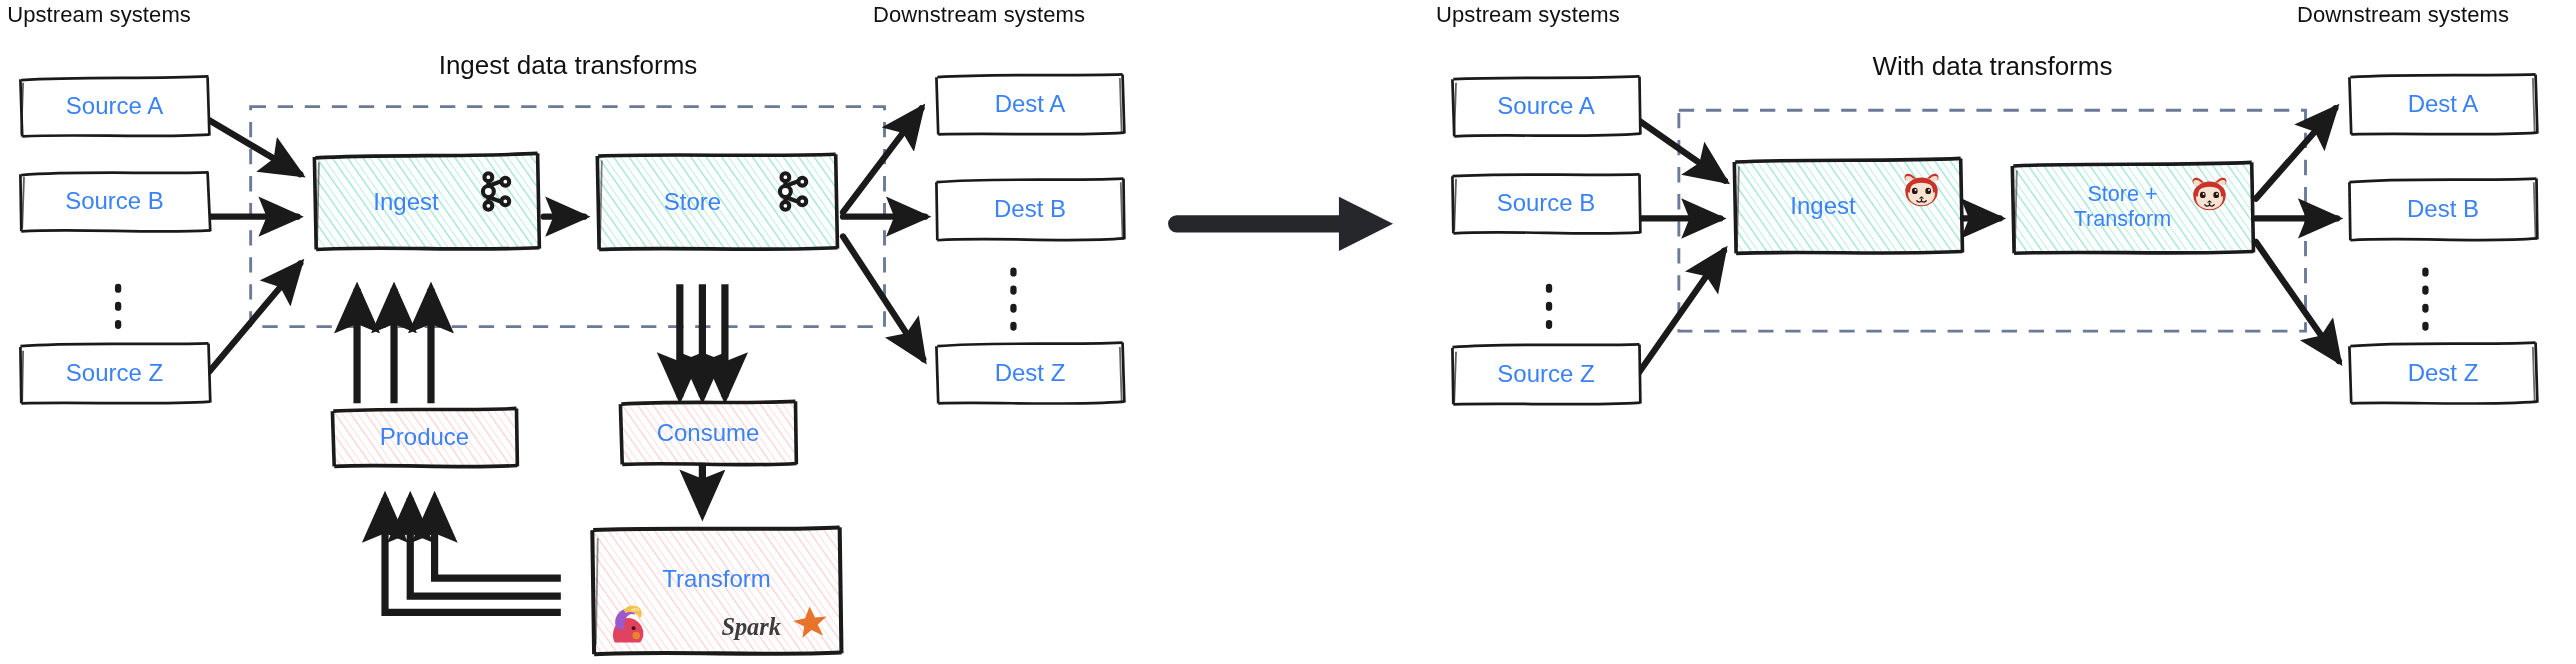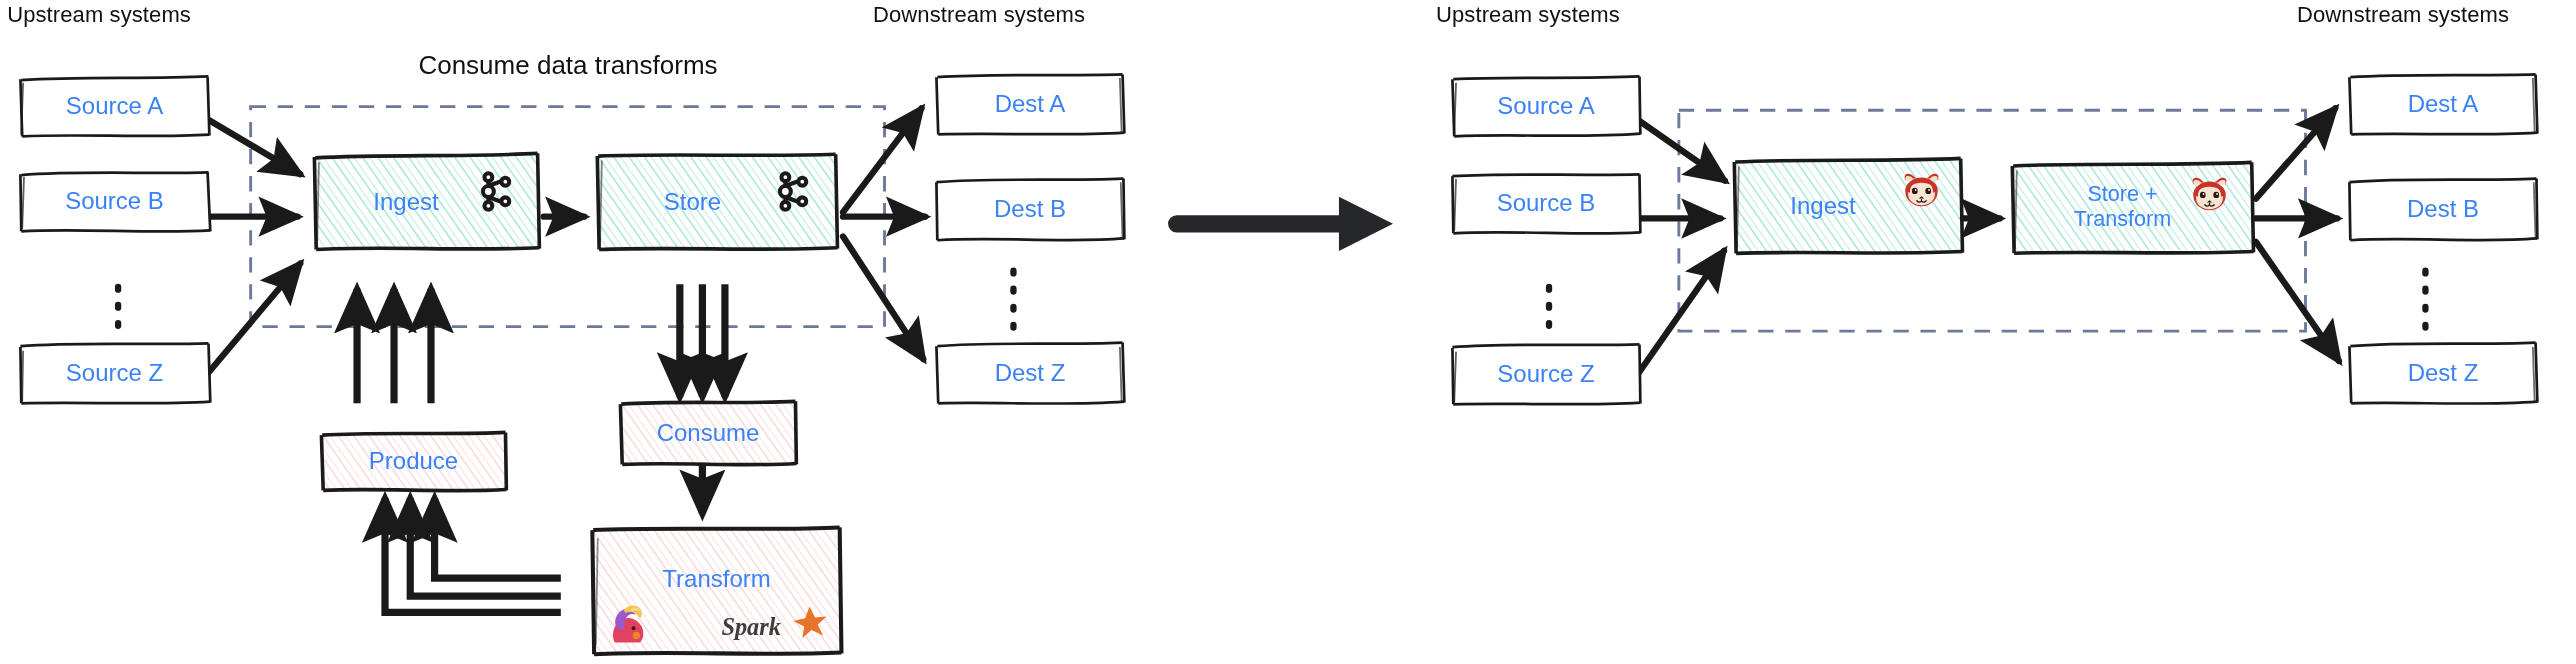--- a/index.html
+++ b/index.html
@@ -146,21 +146,21 @@
 
     <g>
       <line x1="1718" y1="318" x2="1718" y2="371" stroke="#1a1a1a" stroke-width="7" stroke-dasharray="3 17" stroke-linecap="round"></line>
     </g>
     <g>
       <line x1="2690" y1="300" x2="2690" y2="365" stroke="#1a1a1a" stroke-width="7" stroke-dasharray="3 17" stroke-linecap="round"></line>
     </g>
   </svg>
 
   <div class="hdr" style="left:7.2px;top:1.8px;">Upstream systems</div>
-  <div class="panel-title" style="left:248px;top:50px;width:640px;">Consume data transforms</div>
+  <div class="panel-title" style="left:248px;top:50px;width:640px;">Ingest data transforms</div>
   <div class="hdr" style="left:873px;top:1.8px;">Downstream systems</div>
 
   <div class="node plain" style="left:20px;top:76px;width:189px;height:60px;">
     <svg class="sk" viewBox="0 0 222 78" preserveAspectRatio="none">
       <path class="fillrect" d="M7,9 L214,6 L216,70 L8,72 Z" fill="#ffffff"></path>
       <path d="M7,10 C70,6 150,9 215,6" fill="none" stroke="#1a1a1a" stroke-width="3"></path>
       <path d="M214,7 L216,71" fill="none" stroke="#1a1a1a" stroke-width="3"></path>
       <path d="M216,70 C150,74 70,69 8,72" fill="none" stroke="#1a1a1a" stroke-width="3"></path>
       <path d="M8,72 L6,9" fill="none" stroke="#1a1a1a" stroke-width="3"></path>
       <path d="M9,13 L7,70" fill="none" stroke="#1a1a1a" stroke-width="2" opacity="0.7"></path>
@@ -241,21 +241,21 @@
           <circle cx="15" cy="9" r="4.4"></circle>
           <circle cx="15" cy="25" r="6.1"></circle>
           <circle cx="15" cy="41" r="4.4"></circle>
           <circle cx="34" cy="14" r="4.4"></circle>
           <circle cx="34" cy="36" r="4.4"></circle>
         </g>
       </svg>
     </span>
   </div>
 
-  <div class="node pink" style="left:321px;top:408px;width:185px;height:58px;margin-top:24px;">
+  <div class="node pink" style="left:332px;top:408px;width:185px;height:58px;">
     <svg class="sk" viewBox="0 0 217 76" preserveAspectRatio="none">
       <path d="M8,8 L209,6 L210,68 L9,70 Z" fill="url(#pinkHatch)"></path>
       <path d="M7,9 C70,5 150,9 210,6" fill="none" stroke="#1a1a1a" stroke-width="4"></path>
       <path d="M210,6 L211,70" fill="none" stroke="#1a1a1a" stroke-width="4"></path>
       <path d="M211,69 C150,73 70,67 8,70" fill="none" stroke="#1a1a1a" stroke-width="4"></path>
       <path d="M8,70 L6,9" fill="none" stroke="#1a1a1a" stroke-width="4"></path>
     </svg>
     <span class="lbl">Produce</span>
   </div>
 
@@ -330,20 +330,21 @@
       <path d="M7,9 C70,4 150,8 212,5" fill="none" stroke="#1a1a1a" stroke-width="3"></path>
       <path d="M212,5 L214,71" fill="none" stroke="#1a1a1a" stroke-width="3"></path>
       <path d="M214,70 C150,75 70,70 8,72" fill="none" stroke="#1a1a1a" stroke-width="3"></path>
       <path d="M8,72 L6,9" fill="none" stroke="#1a1a1a" stroke-width="3"></path>
       <path d="M209,10 L211,70" fill="none" stroke="#1a1a1a" stroke-width="2" opacity="0.65"></path>
     </svg>
     <span class="lbl">Dest Z</span>
   </div>
 
   <div class="hdr" style="left:1436px;top:1.8px;">Upstream systems</div>
+  <div class="panel-title" style="left:1677px;top:51px;width:631px;">With data transforms</div>
   <div class="hdr" style="left:2297px;top:1.8px;">Downstream systems</div>
 
   <div class="node plain" style="left:1452px;top:76px;width:188px;height:60px;">
     <svg class="sk" viewBox="0 0 220 78" preserveAspectRatio="none">
       <path class="fillrect" d="M8,8 L212,6 L213,70 L9,72 Z" fill="#ffffff"></path>
       <path d="M7,9 C70,6 150,9 213,6" fill="none" stroke="#1a1a1a" stroke-width="3"></path>
       <path d="M213,6 L214,70" fill="none" stroke="#1a1a1a" stroke-width="3"></path>
       <path d="M214,69 C150,74 70,69 8,72" fill="none" stroke="#1a1a1a" stroke-width="3"></path>
       <path d="M8,72 L6,9" fill="none" stroke="#1a1a1a" stroke-width="3"></path>
       <path d="M10,13 L8,70" fill="none" stroke="#1a1a1a" stroke-width="2" opacity="0.7"></path>

